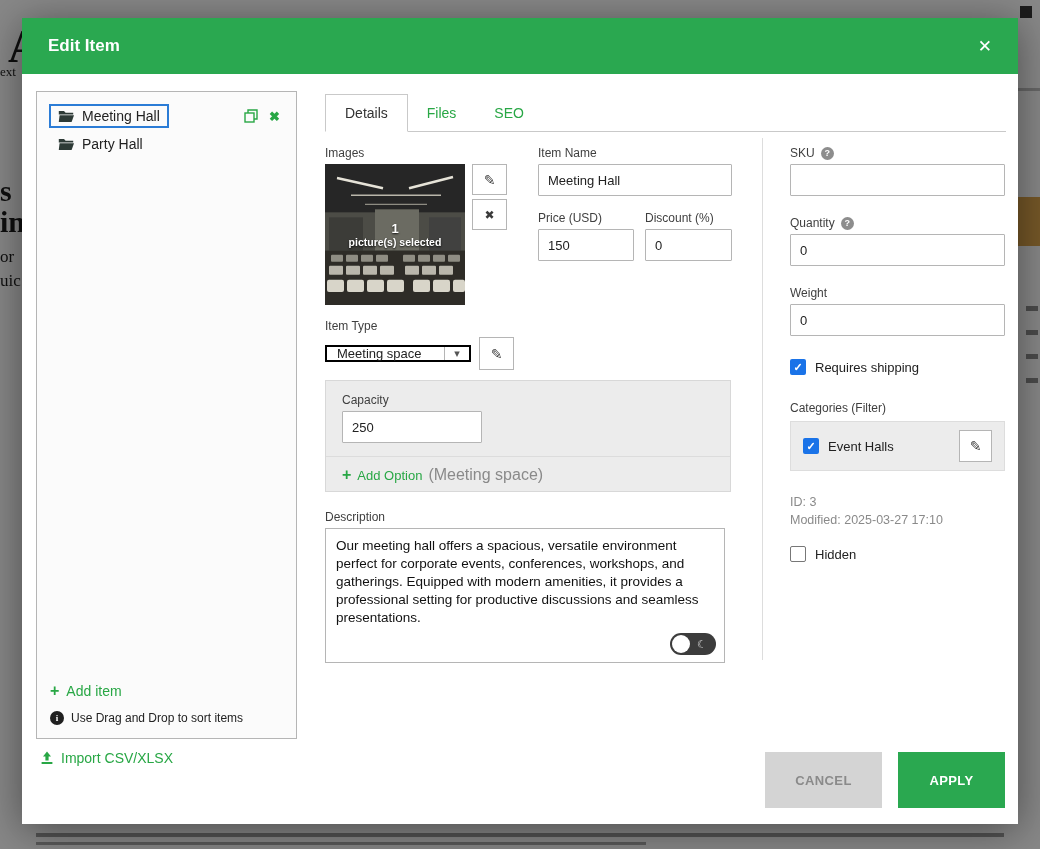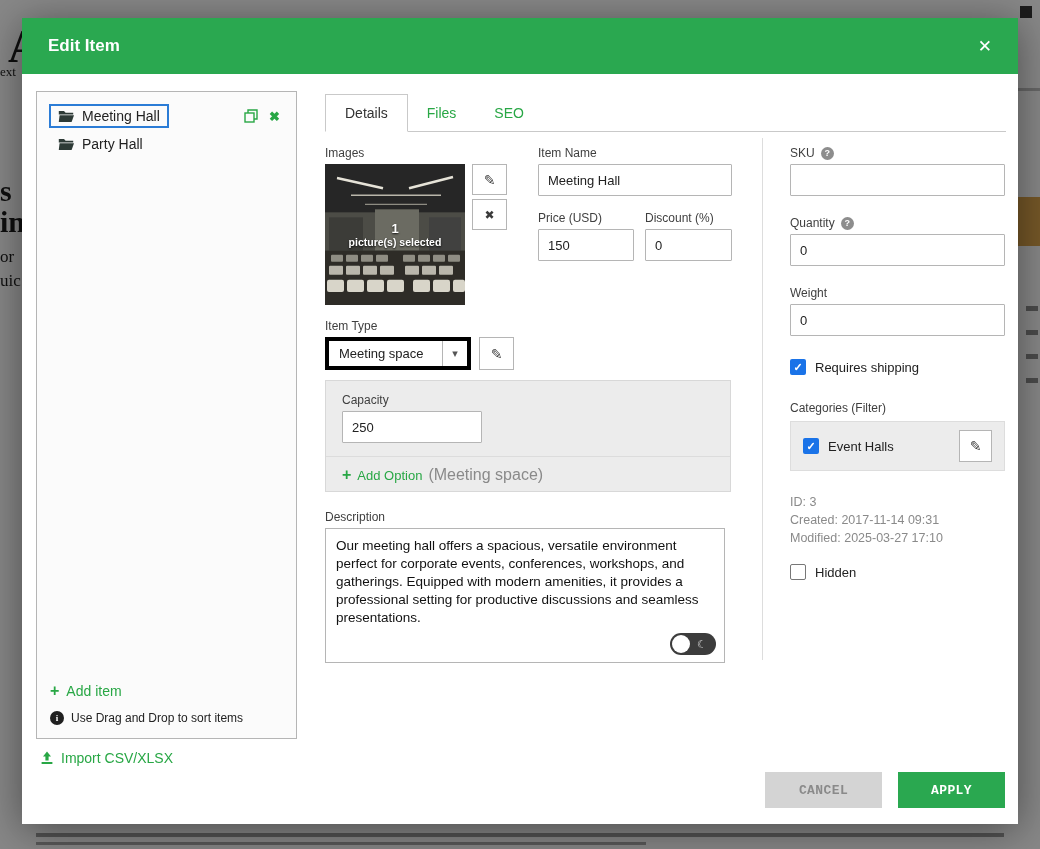--- a/index.html
+++ b/index.html
@@ -95,21 +95,21 @@
   .ov-text{font-size:10.5px;font-weight:bold;}
   .img-btns{margin-left:7px;display:flex;flex-direction:column;gap:4px;}
 
   
   .name-block{position:absolute;left:516px;top:72px;width:194px;}
   .price-row{display:flex;gap:11px;margin-top:15px;}
 
   
   .itemtype-block{position:absolute;left:303px;top:245px;text-align:right;}
   .it-row{display:flex;align-items:center;}
-  .select{display:flex;width:146px;height:33px;border:4px solid #000000;box-sizing:border-box;background:#fff;cursor:pointer;}
+  .select{display:flex;width:146px;height:17px;border:2px solid #000000;box-sizing:border-box;background:#fff;cursor:pointer;}
   .select-val{flex:1;padding:0 10px;font-size:13px;color:#222;display:flex;align-items:center;}
   .select-arrow{width:24px;border-left:1px solid #b5b5b5;display:flex;align-items:center;justify-content:center;color:#555;font-size:11px;}
   .itemtype-block .sq-btn{margin-left:8px;height:33px;}
 
   
   .options-panel{
     position:absolute;left:303px;top:306px;width:406px;height:112px;background:#ececec;
     border:1px solid #d8d8d8;box-sizing:border-box;padding:12px 16px 0;
   }
   .opt-divider{border-top:1px solid #dcdcdc;margin:13px -16px 0;padding:9px 16px 0;}
@@ -140,22 +140,22 @@
   .cat-panel{
     margin-top:6px;background:#ececec;border:1px solid #ddd;height:50px;box-sizing:border-box;
     display:flex;align-items:center;padding:0 12px;gap:9px;font-size:13px;color:#222;
   }
   .cat-panel .sq-btn{margin-left:auto;width:33px;height:32px;}
   .meta{margin-top:22px;font-size:12.5px;color:#8a8a8a;line-height:1.45;}
   .hidden-row{margin-top:17px;}
 
   
   .btn{
-    position:absolute;bottom:16px;height:36px;border:none;font-size:13px;font-weight:bold;
-    letter-spacing:.4px;cursor:pointer;font-family:Liberation Mono, monospace;
+    position:absolute;bottom:16px;height:56px;border:none;font-size:13px;font-weight:bold;
+    letter-spacing:.4px;cursor:pointer;font-family:Liberation Sans, sans-serif;
   }
   .btn-cancel{right:136px;width:117px;background:#d4d4d4;color:#8a8a8a;}
   .btn-apply{right:13px;width:107px;background:#2aa850;color:#fff;}
 </style>
 </head>
 <body>
 
 <div>
   <span class="frag" style="left:8px;top:20px;font:bold 46px 'Liberation Serif',serif;">A</span>
   <span class="frag" style="left:0;top:64px;font-size:13px;">ext</span>
@@ -401,21 +401,20 @@
           </span>
           <span>Event Halls</span>
           <div class="sq-btn">
             <span>✎</span>
           </div>
         </div>
       </div>
 
       <div class="meta">
         <div>ID: 3</div>
-        <div>Created: 2017-11-14 09:31</div>
         <div>Modified: 2025-03-27 17:10</div>
       </div>
 
       <div class="check-row hidden-row">
         <span class="cb empty"></span>
         <span>Hidden</span>
       </div>
     </div>
 
     <button class="btn btn-cancel">CANCEL</button>

